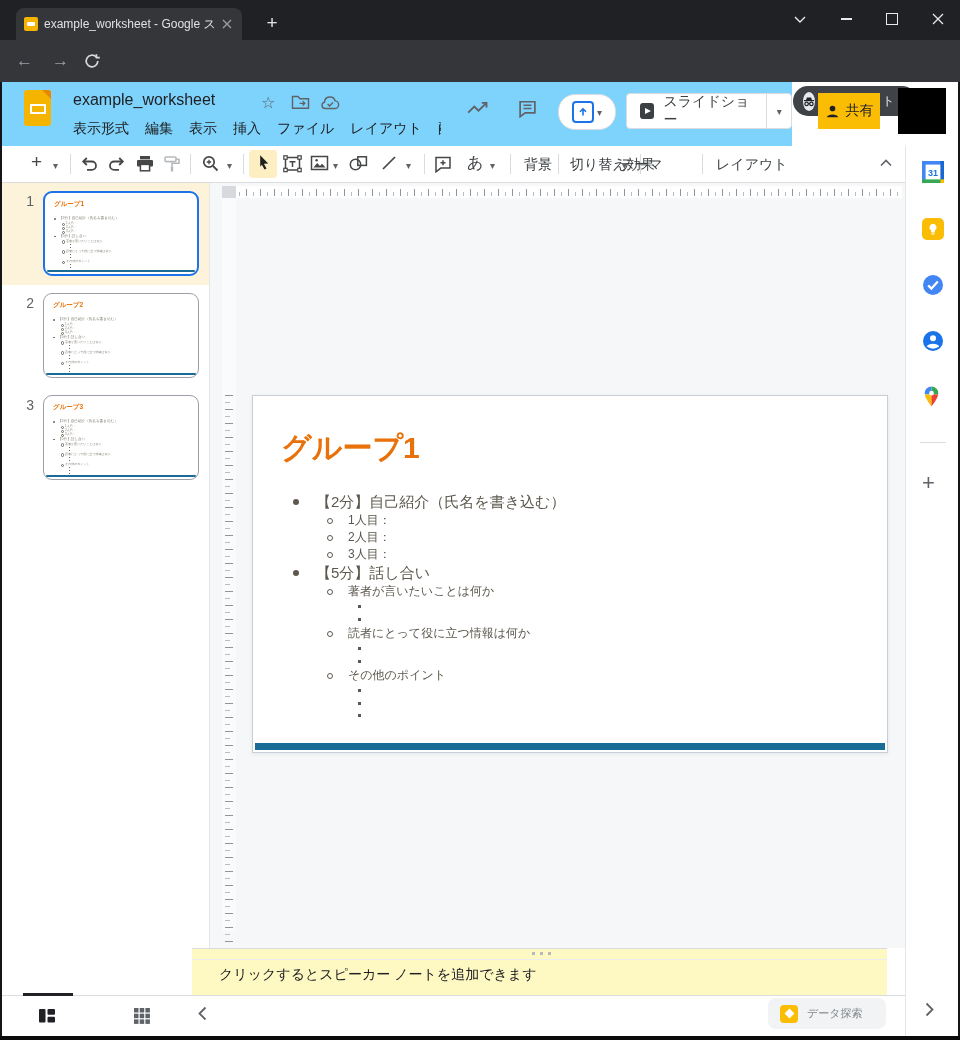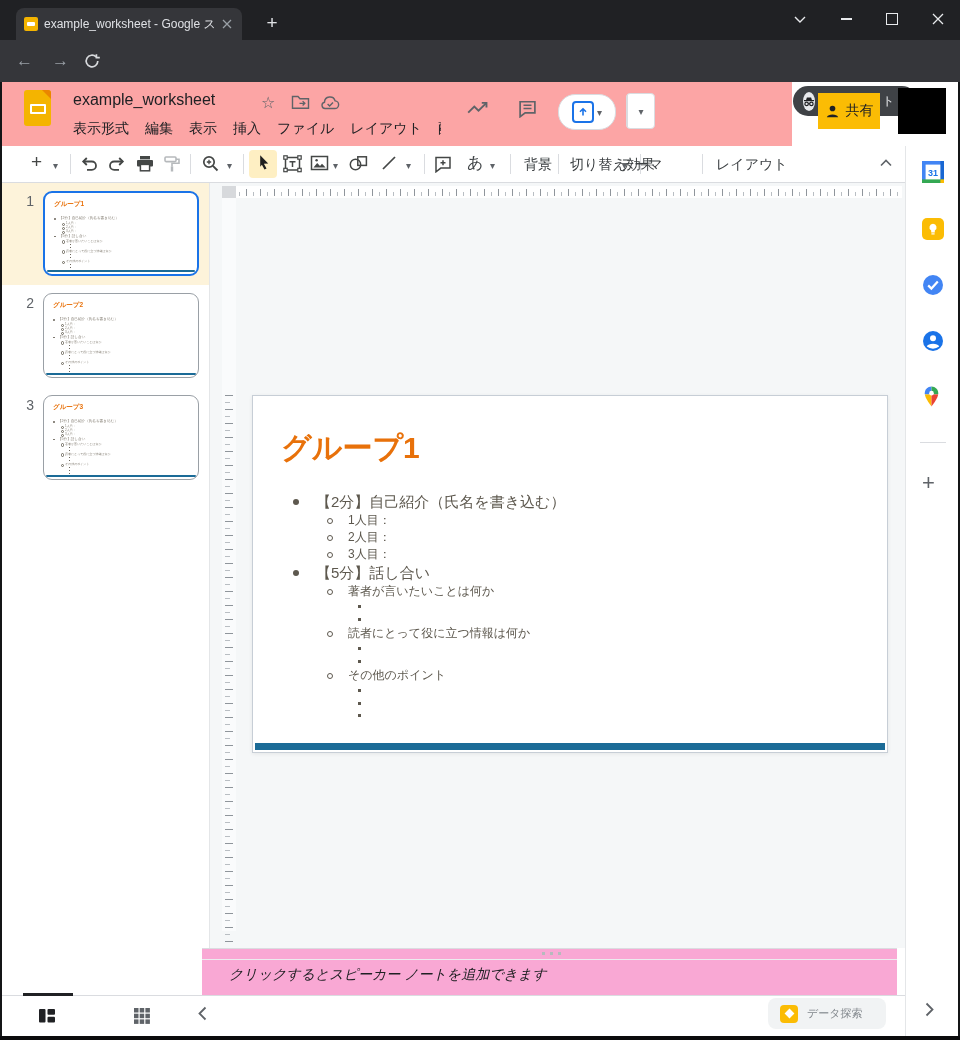--- a/index.html
+++ b/index.html
@@ -31,21 +31,21 @@
   .redact{position:absolute;left:349px;top:45px;width:370px;height:32px;background:#000;}
   .addr-star{position:absolute;left:728px;top:51px;font-size:15px;color:#dfe1e5;}
   .sidepanel{position:absolute;left:766px;top:53px;}
   .incog{position:absolute;left:793px;top:46px;width:124px;height:30px;border-radius:15px;background:#3f4246;
          display:flex;align-items:center;gap:6px;padding:0 10px;box-sizing:border-box;}
   .incog-ava{width:19px;height:19px;border-radius:50%;background:#e8eaed;display:flex;align-items:center;justify-content:center;}
   .incog-label{font-size:12px;color:#e8eaed;white-space:nowrap;}
   .overflow{position:absolute;left:933px;top:49px;font-size:16px;color:#dfe1e5;letter-spacing:0;}
 
   
-  .appheader{position:absolute;left:0;top:82px;width:792px;height:64px;background:#fca5a5;}
+  .appheader{position:absolute;left:0;top:82px;width:792px;height:64px;background:#7dd3fc;}
   .slideslogo{position:absolute;left:24px;top:8px;width:27px;height:36px;background:#F4B400;border-radius:3px;}
   .slideslogo:after{content:"";position:absolute;right:0;top:0;border-style:solid;border-width:0 9px 9px 0;
                     border-color:transparent #EA8600 transparent transparent;border-radius:0 3px 0 0;}
   .slideslogo i{position:absolute;left:6px;top:14px;width:12px;height:6px;border:2.2px solid #fff;border-radius:1px;}
   .doc-title{position:absolute;left:73px;top:9px;font-size:16px;color:#202124;}
   .hdric{position:absolute;top:13px;}
   .hdr-star{left:261px;font-size:16px;color:#5f6368;top:11px;}
   .menubar{position:absolute;left:73px;top:36px;width:368px;height:24px;overflow:hidden;white-space:nowrap;}
   .menubar span{display:inline-block;font-size:14px;color:#202124;padding:2px 8px;}
   .menubar span:first-child{padding-left:0;}
@@ -105,21 +105,21 @@
   .slide-title{position:absolute;left:28px;top:32px;font-size:30px;font-weight:bold;color:#E8710A;}
   .slide-body{position:absolute;left:0;right:0;top:96px;}
   .srow{position:relative;color:#5d584e;}
   .srow .mk{position:absolute;background:#5d584e;}
   .srow .tx{display:block;white-space:nowrap;}
   .l1{height:20px;} .l1 .tx{font-size:15px;line-height:20px;margin-left:63px;} .l1 .mk{left:40px;top:7px;width:6px;height:6px;border-radius:50%;}
   .l2{height:17px;} .l2 .tx{font-size:12px;line-height:17px;margin-left:95px;} .l2 .mk{left:74px;top:6px;width:4px;height:4px;border-radius:50%;background:transparent;border:1px solid #5d584e;}
   .l3{height:12.5px;} .l3 .mk{left:105px;top:5px;width:3px;height:3px;}
   .slide-bar{position:absolute;left:2px;right:2px;bottom:2px;height:7px;background:#1B6B97;}
 
-  .notes{position:absolute;left:202px;top:948px;width:695px;height:47px;background:#f9a8d4;border-top:1px solid #dadce0;box-sizing:border-box;font-style:italic;}
+  .notes{position:absolute;left:192px;top:948px;width:695px;height:47px;background:#fef9c3;border-top:1px solid #dadce0;box-sizing:border-box;}
   .notes-handle{position:absolute;left:340px;top:3px;display:flex;gap:5px;}
   .notes-handle i{display:block;width:3px;height:3px;background:#b6babd;}
   .notes-line{position:absolute;left:0;right:0;top:10px;height:1px;background:#ecedef;}
   .notes-text{position:absolute;left:27px;top:17px;font-size:14px;color:#202124;}
 
   .bottombar{position:absolute;left:0;top:995px;width:905px;height:41px;background:#fff;border-top:1px solid #dadce0;box-sizing:border-box;}
   .active-ind{position:absolute;left:23px;top:-3px;width:50px;height:3px;background:#202124;}
   .bbic{position:absolute;top:12px;}
   .explore{position:absolute;left:768px;top:2px;width:118px;height:31px;background:#f1f3f4;border-radius:8px;
            display:flex;align-items:center;gap:9px;padding-left:12px;box-sizing:border-box;}
@@ -250,20 +250,26 @@
     </span>
     <div class="present">
       <span class="present-box">
         <svg width="10" height="10" viewBox="0 0 10 10">
             <path d="M5 8.5V2M2 4.8L5 1.8l3 3" fill="none" stroke="#1a73e8" stroke-width="1.6"></path>
           </svg>
       </span>
       <span class="caret">▾</span>
     </div>
     <div class="ssgroup">
+      <div class="ssmain">
+        <span class="ssicon">
+            <i></i>
+          </span>
+        <span class="sslabel">スライドショー</span>
+      </div>
       <div class="sscaret">▾</div>
     </div>
     <div class="share">
       <span>
         <svg width="15" height="15" viewBox="0 0 16 16">
             <circle cx="8" cy="4.8" r="3" fill="#202124"></circle>
             <path d="M2 14c.9-3.6 11.1-3.6 12 0z" fill="#202124"></path>
           </svg>
       </span>
       <span class="share-label">共有</span>

